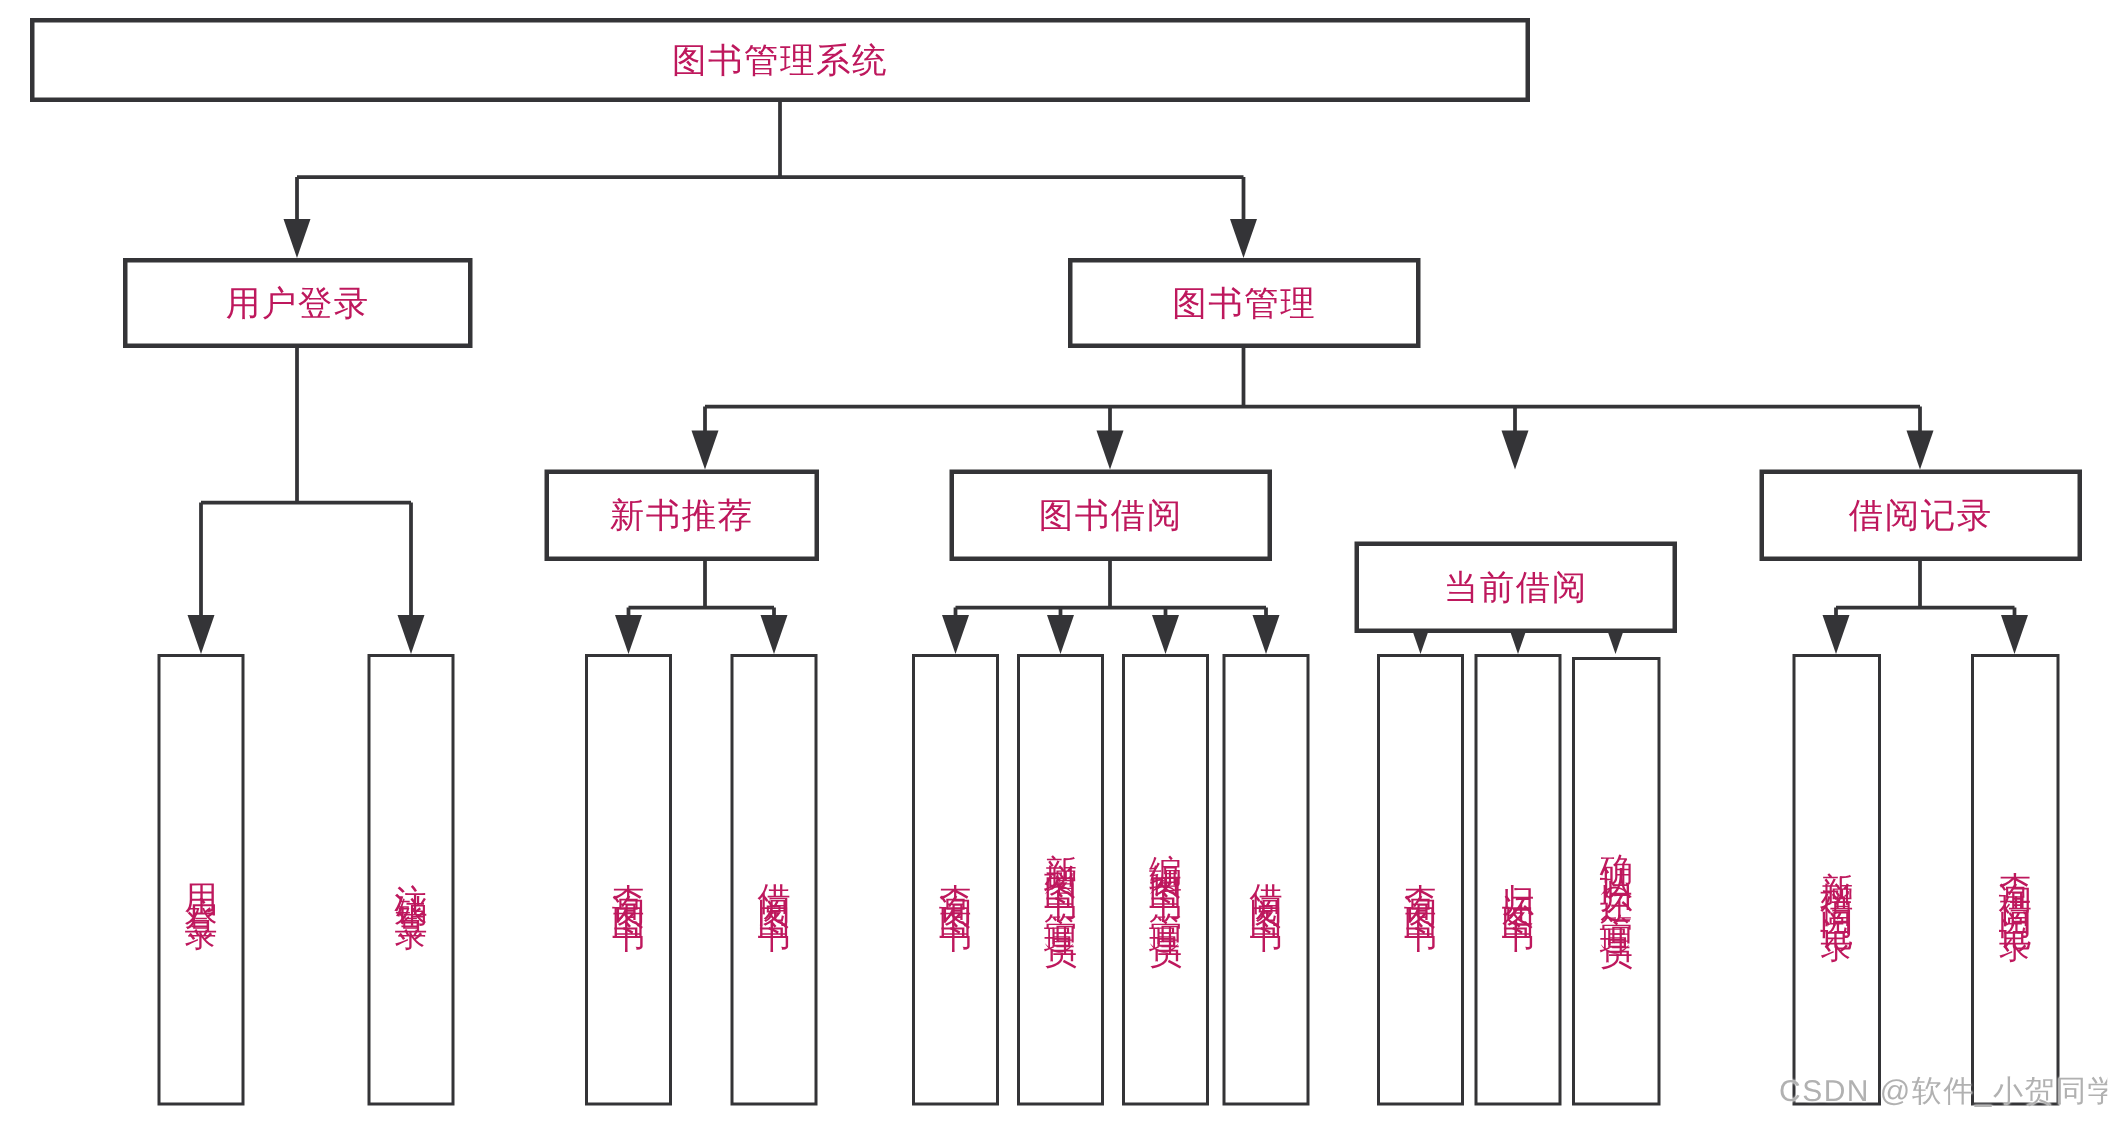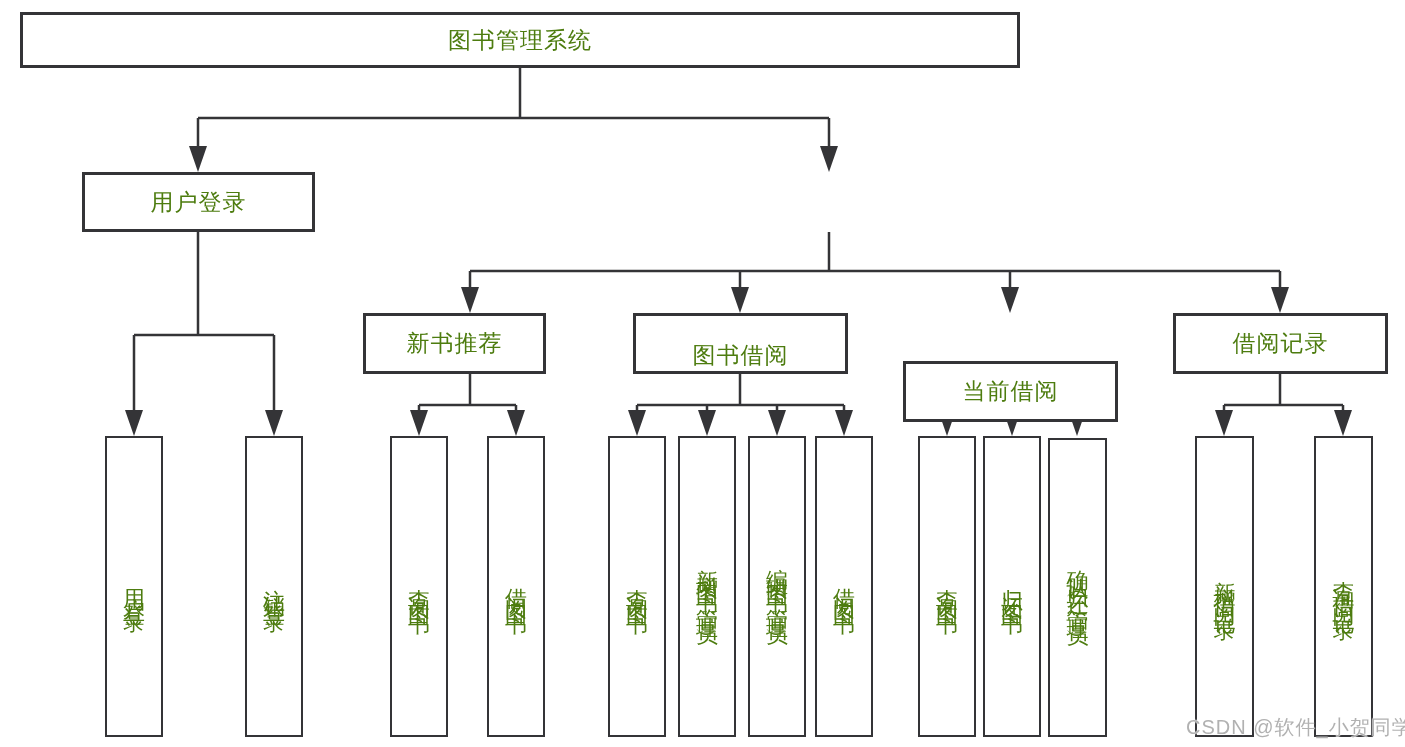--- a/index.html
+++ b/index.html
@@ -20,21 +20,21 @@
   }
   .connectors path { stroke: #343437; stroke-width: 2.5; fill: none; }
   .connectors polygon { fill: #343437; stroke: none; }
   .box {
     position: absolute;
     background: #ffffff;
     border: 3px solid #343437;
     display: flex;
     align-items: center;
     justify-content: center;
-    color: #4d7c0f;
+    color: #be185d;
   }
   .hbox span {
     font-size: 23px;
     letter-spacing: 1px;
     white-space: nowrap;
   }
   .vbox { border-width: 2.5px; }
   .vbox span {
     writing-mode: vertical-rl;
     font-size: 22px;
@@ -102,25 +102,28 @@
     </g>
   </svg>
 
   <div class="box hbox" style="left:20px; top:12px; width:1000px; height:56px;">
     <span>图书管理系统</span>
   </div>
 
   <div class="box hbox" style="left:82px; top:172px; width:233px; height:60px;">
     <span>用户登录</span>
   </div>
+  <div class="box hbox" style="left:712px; top:172px; width:235px; height:60px;">
+    <span>图书管理</span>
+  </div>
 
   <div class="box hbox" style="left:363px; top:313px; width:183px; height:61px;">
     <span>新书推荐</span>
   </div>
-  <div class="box hbox" style="left:633px; top:313px; width:215px; height:61px;align-items:flex-end;">
+  <div class="box hbox" style="left:633px; top:313px; width:215px; height:61px;">
     <span>图书借阅</span>
   </div>
   <div class="box hbox" style="left:903px; top:313px; width:215px; height:61px;margin-top:48px;">
     <span>当前借阅</span>
   </div>
   <div class="box hbox" style="left:1173px; top:313px; width:215px; height:61px;">
     <span>借阅记录</span>
   </div>
 
   <div class="box vbox" style="left:105px; top:436px; width:58px; height:301px;">

